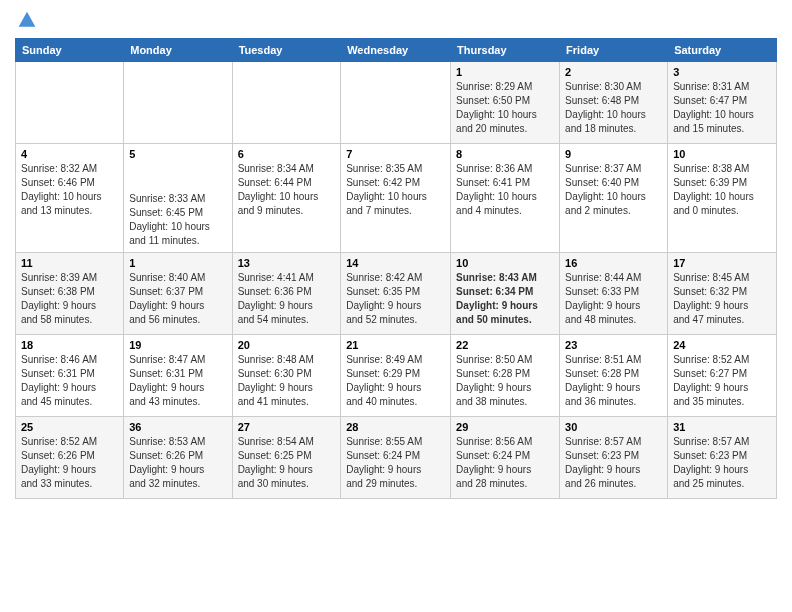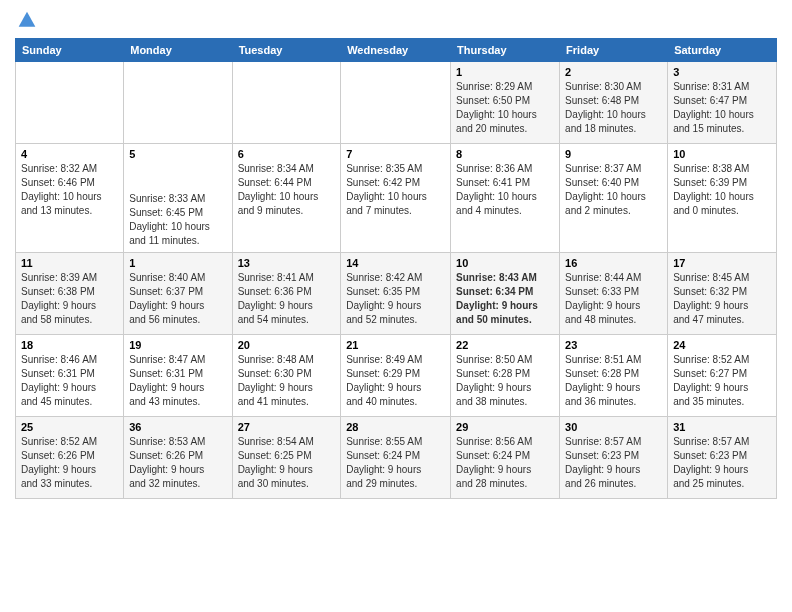--- a/index.html
+++ b/index.html
@@ -220,21 +220,21 @@
           </td>
           <td>
             <span class="day-num">1</span>
             <div class="day-info" style="white-space: pre-line;">Sunrise: 8:40 AM
 Sunset: 6:37 PM
 Daylight: 9 hours
 and 56 minutes.</div>
           </td>
           <td>
             <span class="day-num">13</span>
-            <div class="day-info" style="white-space: pre-line;">Sunrise: 8:41 AM
+            <div class="day-info" style="white-space: pre-line;">Sunrise: 4:41 AM
 Sunset: 6:36 PM
 Daylight: 9 hours
 and 54 minutes.</div>
           </td>
           <td>
             <span class="day-num">14</span>
             <div class="day-info" style="white-space: pre-line;">Sunrise: 8:42 AM
 Sunset: 6:35 PM
 Daylight: 9 hours
 and 52 minutes.</div>

